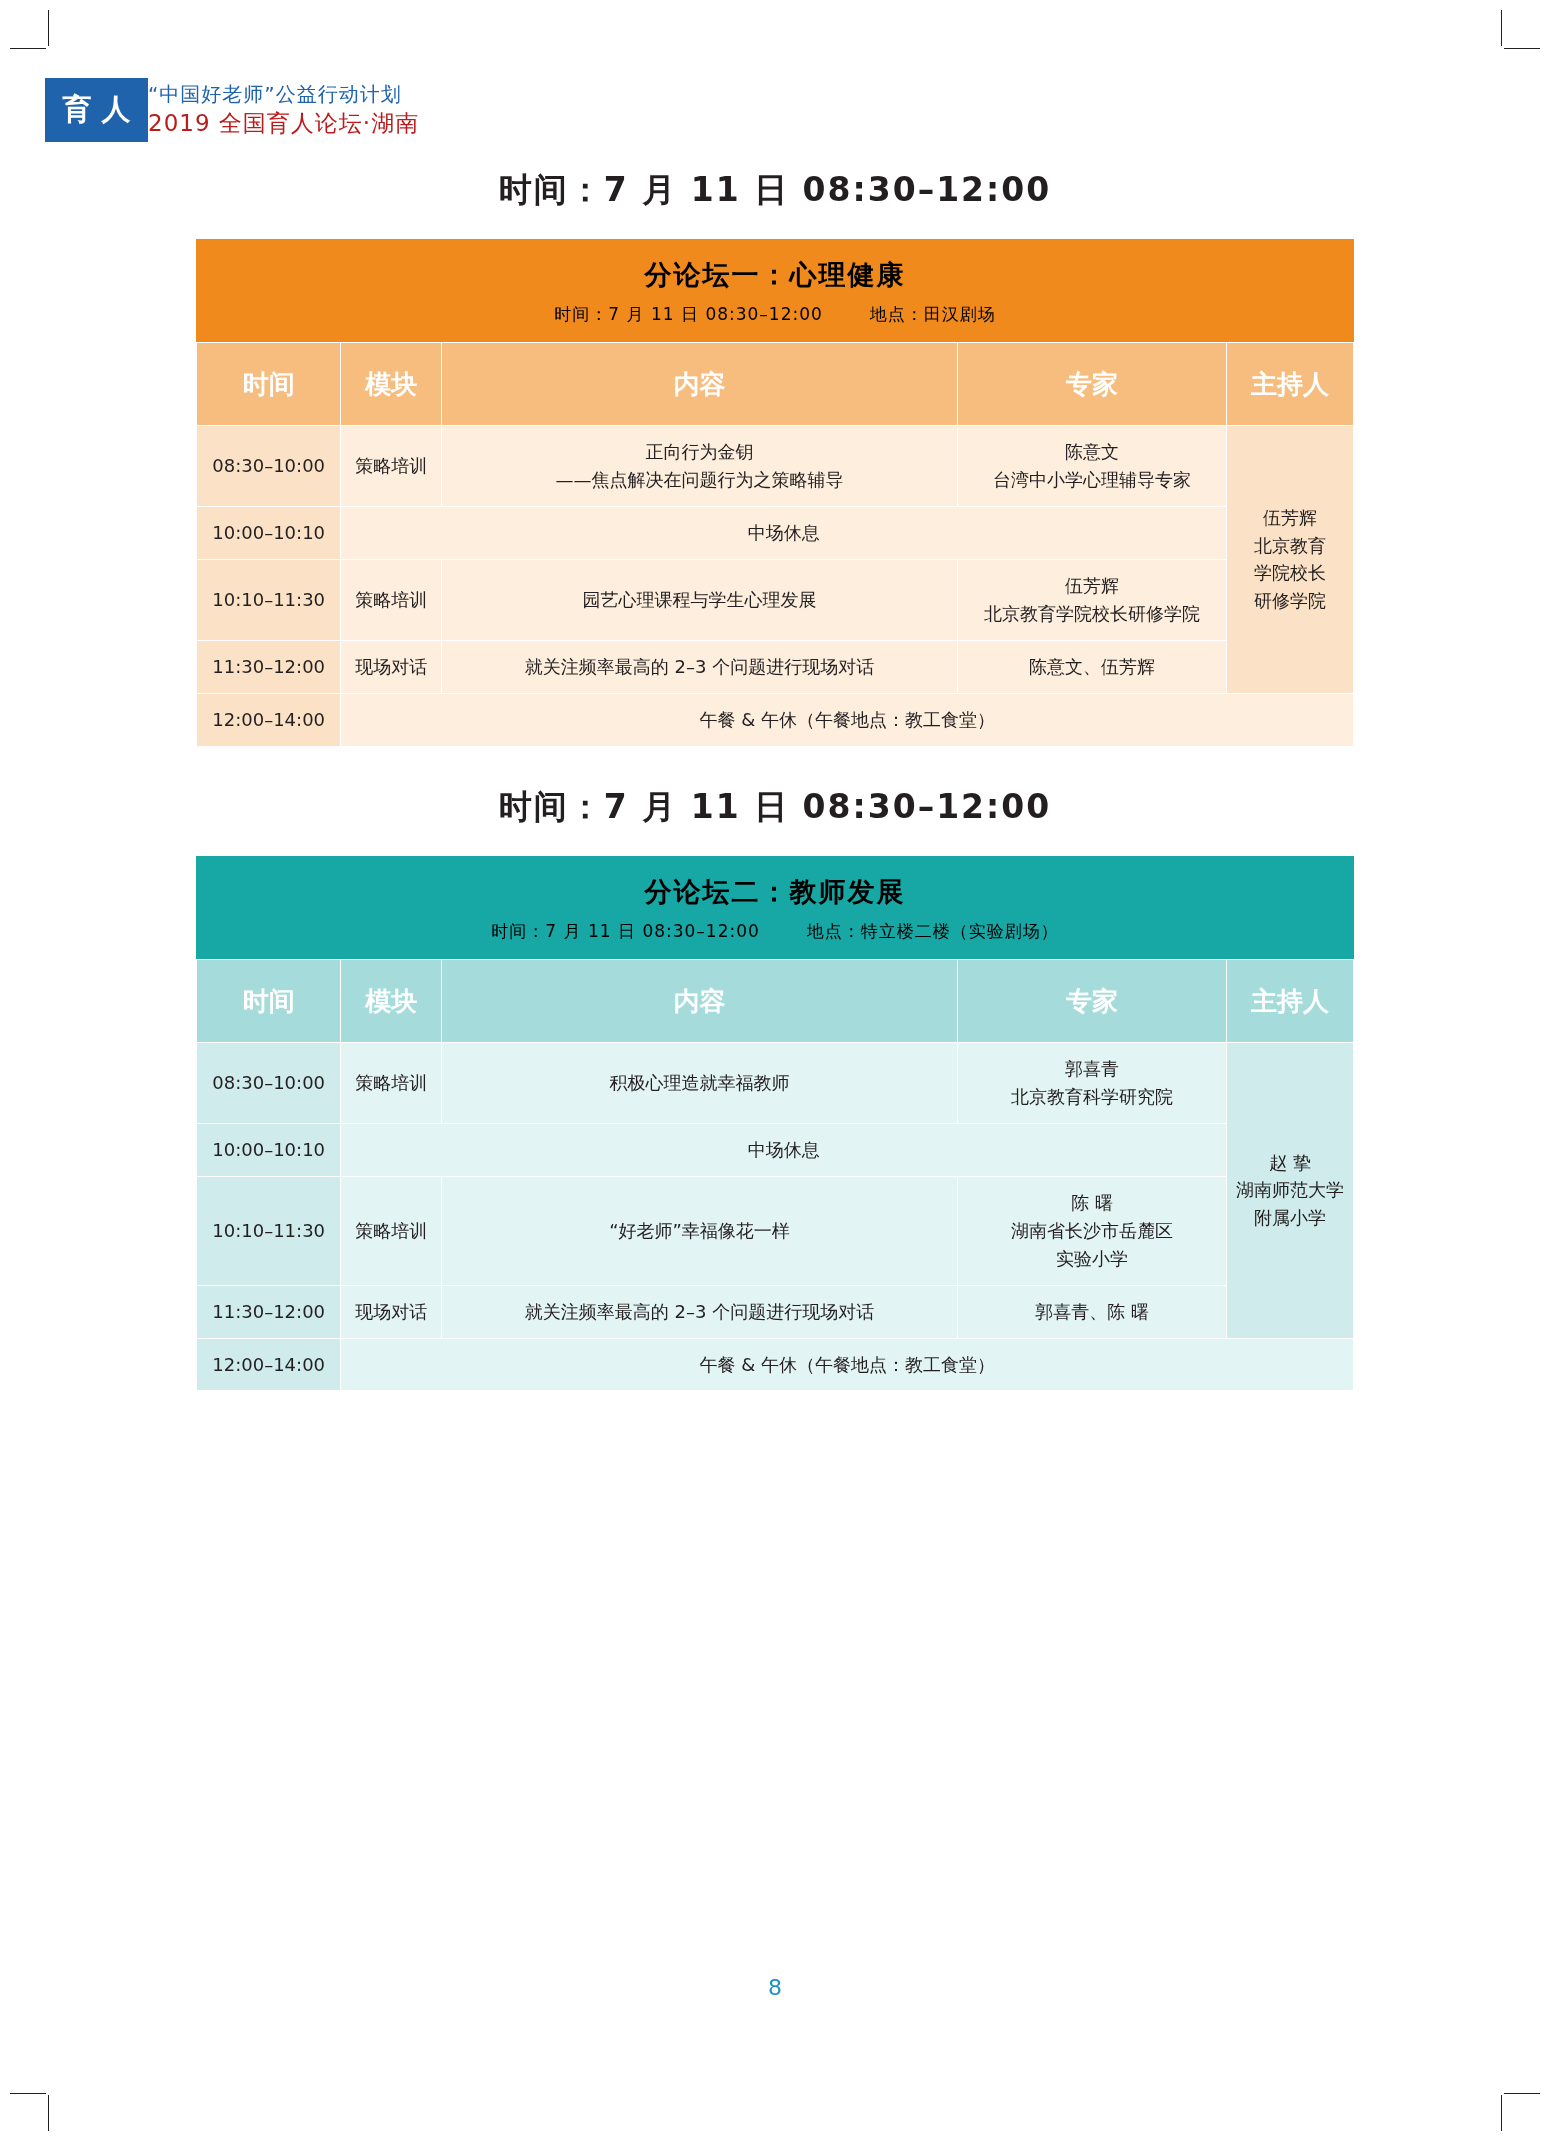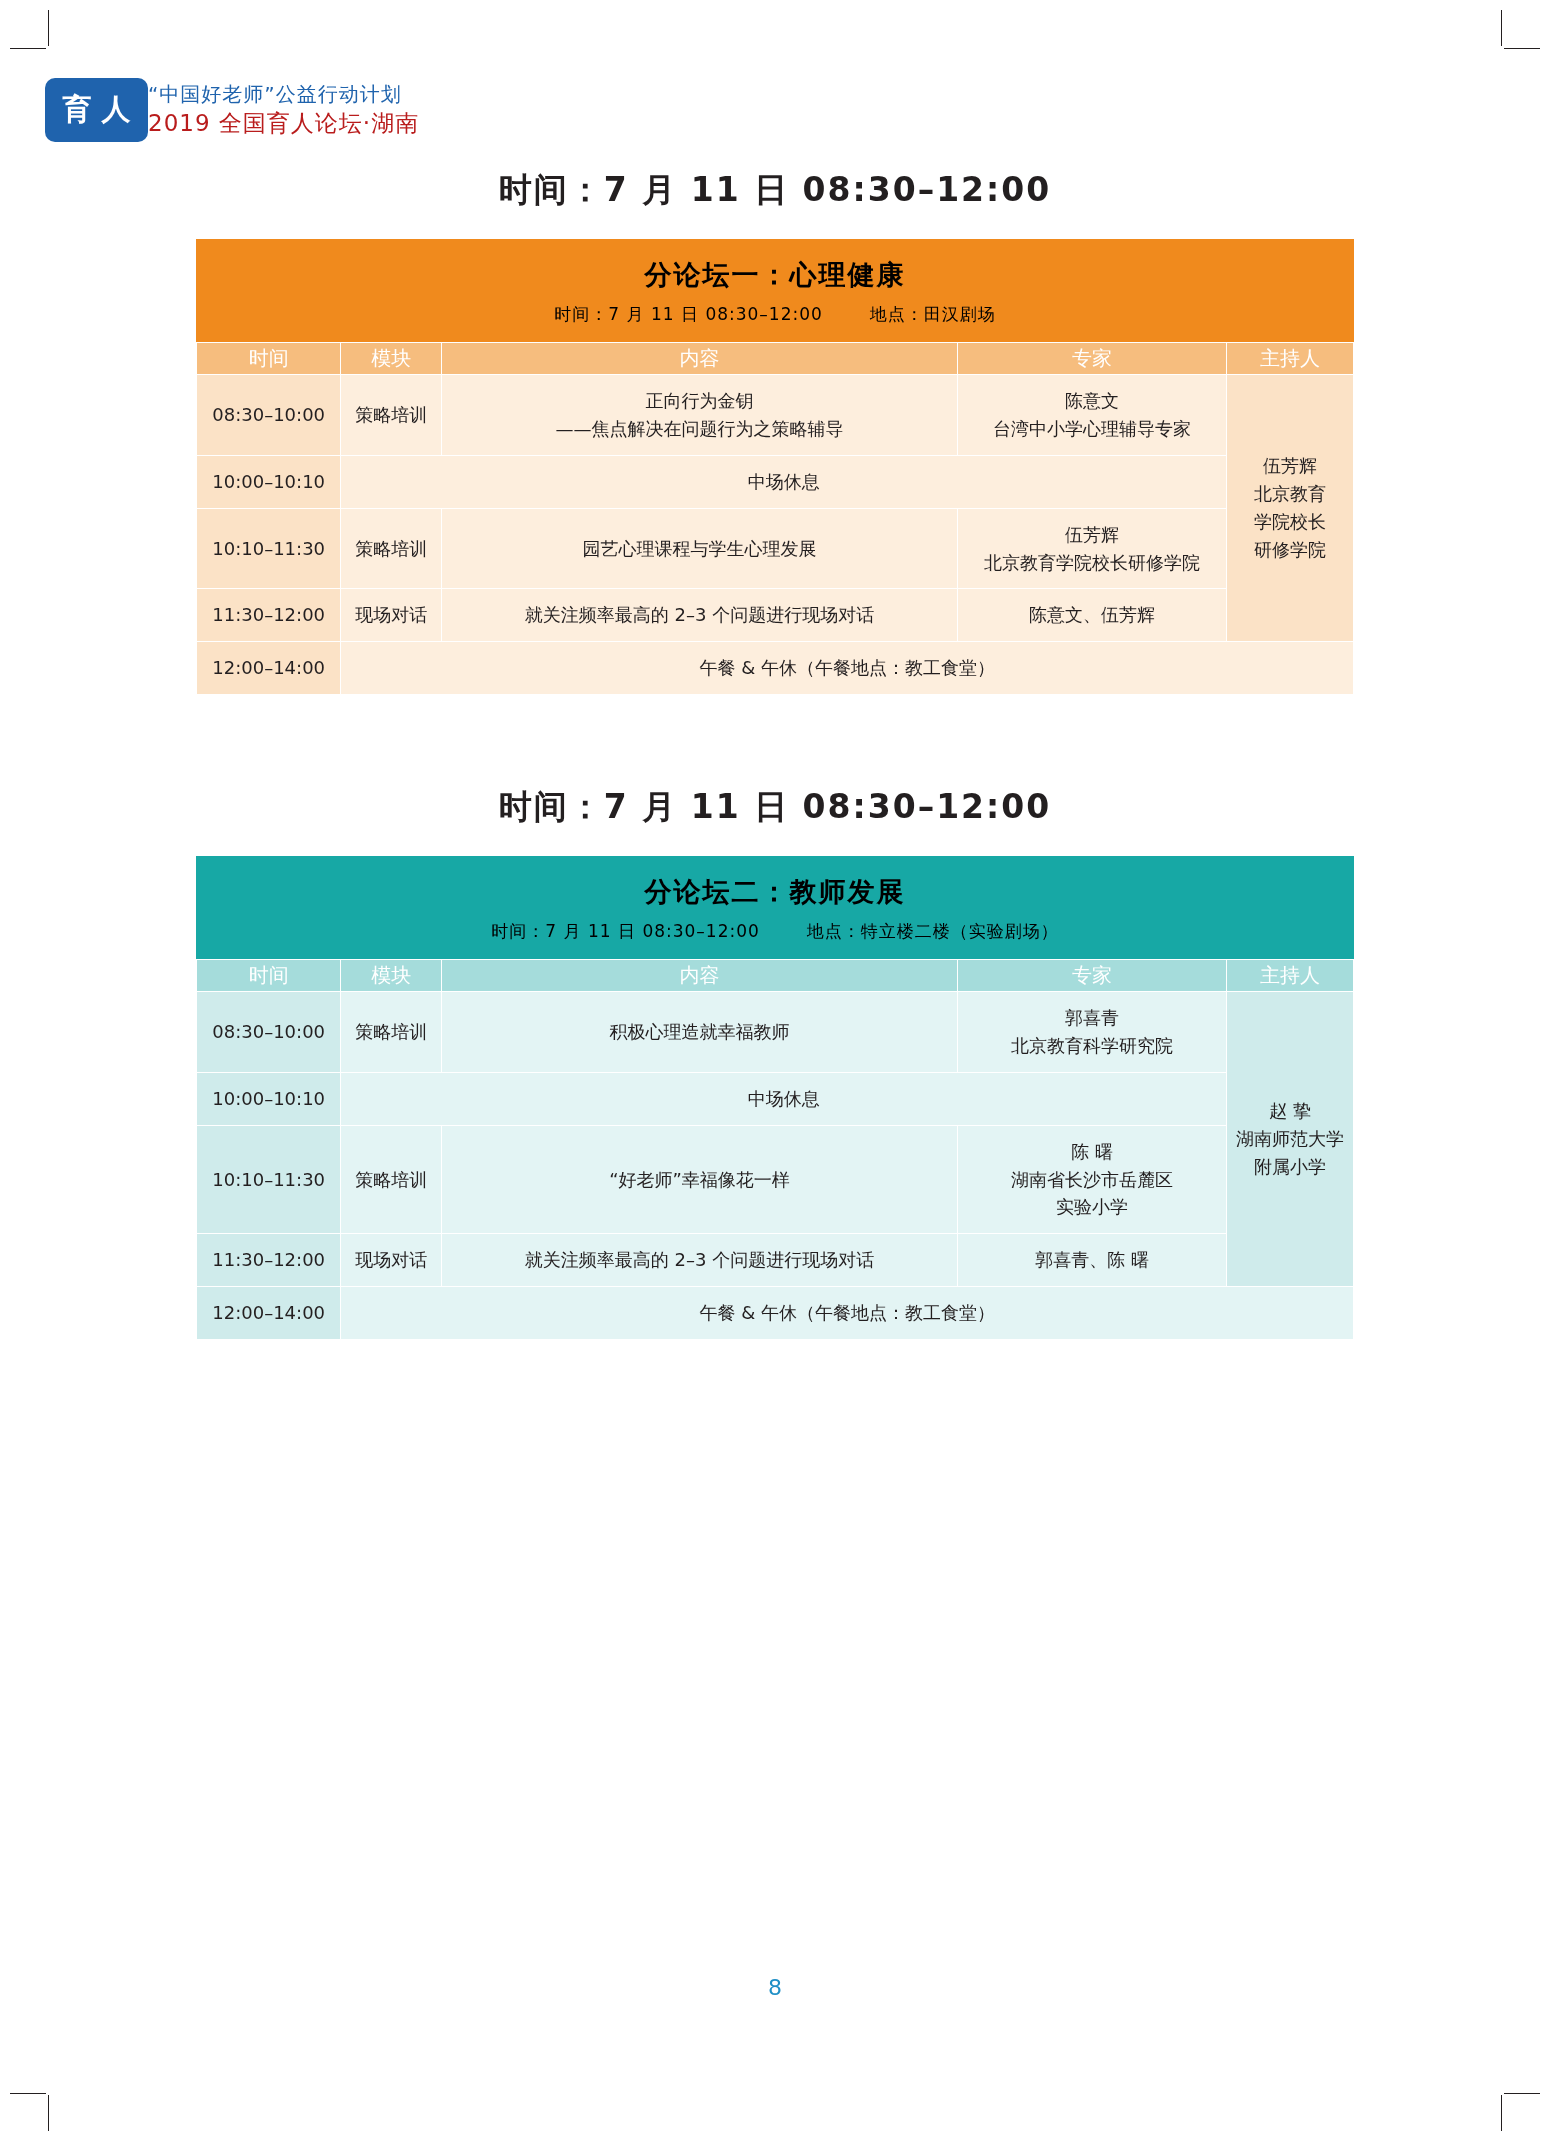--- a/index.html
+++ b/index.html
@@ -36,21 +36,20 @@
     height: 64px;
     background: #1f63ad;
     color: #ffffff;
     display: flex;
     align-items: center;
     justify-content: center;
     font-size: 29px;
     letter-spacing: 10px;
     text-indent: 10px;
     font-weight: bold;
-    border-radius: 10px;
   }
   .header-text {
     line-height: 1.35;
   }
   .header-line1 {
     font-size: 20px;
     color: #1f63ad;
     letter-spacing: 1px;
   }
   .header-line2 {
@@ -98,21 +97,21 @@
   }
   td, th {
     border: 1px solid #ffffff;
     text-align: center;
     vertical-align: middle;
     font-size: 18px;
     padding: 12px 6px;
     line-height: 1.55;
     font-weight: normal;
   }
-  th { font-size: 20px; padding: 0 6px; }
+  th { font-size: 26px; padding: 21px 6px; font-weight: bold; }
 
   
   col.c-time    { width: 132px; }
   col.c-module  { width:  92px; }
   col.c-content { width: 472px; }
   col.c-expert  { width: 246px; }
   col.c-host    { width: 116px; }
 
   
   .t-orange .banner { background: #f08a1d; }

